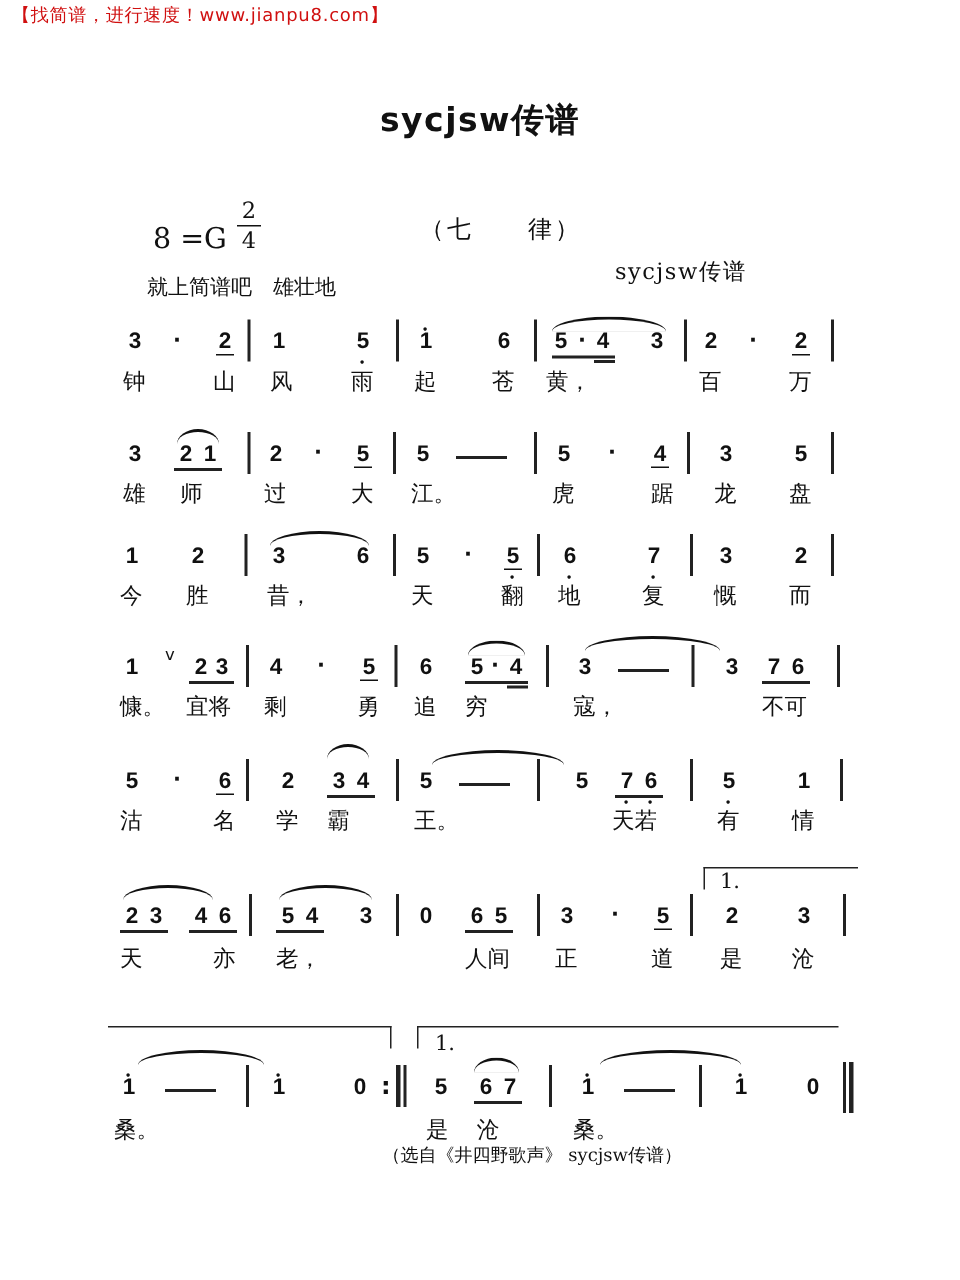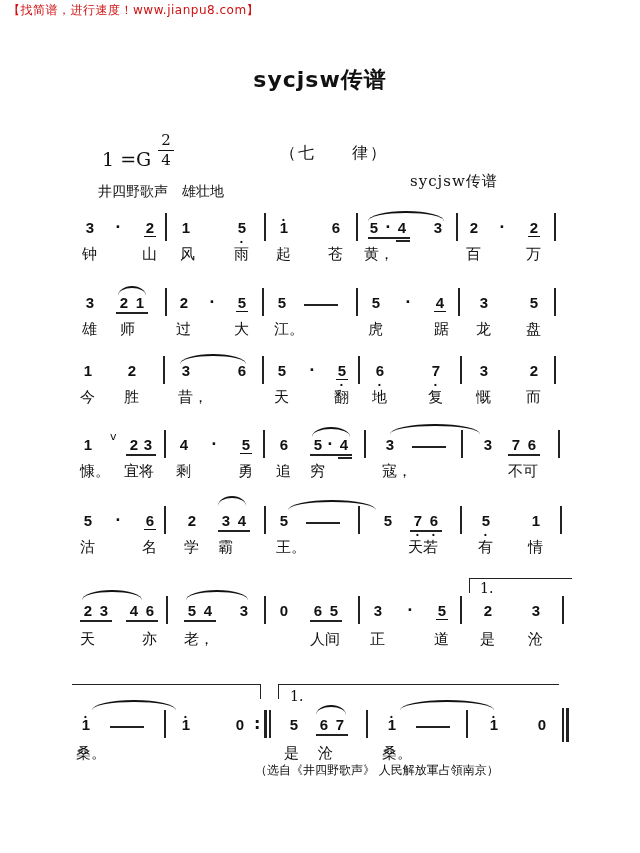--- a/index.html
+++ b/index.html
@@ -30,29 +30,29 @@
   .breath { position:absolute; font-size:11px; }
   .repeat { position:absolute; font-size:16px; font-weight:bold; }
   .footer { position:absolute; left:255px; top:762px; font-size:12px; font-family:"DejaVu Serif", serif; }
 </style>
 </head>
 <body>
 
 <div class="banner">【找简谱，进行速度！www.jianpu8.com】</div>
 <div class="title">sycjsw传谱</div>
 
-<div class="key">1 =G</div>
+<div class="key">8 =G</div>
 <div class="frac">
   <span>2</span>
   <span class="line"></span>
   <span>4</span>
 </div>
 <div class="subtitle">（七　　律）</div>
 <div class="composer">sycjsw传谱</div>
-<div class="tempo">井四野歌声　雄壮地</div>
+<div class="tempo">就上简谱吧　雄壮地</div>
 
 <div class="row" style="top:215px;">
   <span class="note" style="left:84px;top:5px;">3</span>
   <span class="dot" style="left:112px;top:4px;">·</span>
   <span class="note u1" style="left:144px;top:5px;">2</span>
   <span class="bar" style="left:165px;top:-2px;"></span>
   <span class="note" style="left:180px;top:5px;">1</span>
   <span class="note lo" style="left:236px;top:5px;">5</span>
   <span class="bar" style="left:264px;top:-2px;"></span>
   <span class="note hi" style="left:278px;top:5px;">1</span>
@@ -278,13 +278,13 @@
   <span class="note hi" style="left:488px;top:5px;">1</span>
   <span class="note" style="left:536px;top:5px;">0</span>
   <span class="bar" style="left:562px;top:-4px;height:34px;"></span>
   <span class="bar thick" style="left:566px;top:-4px;height:34px;"></span>
   <span class="lyric" style="left:76px;top:32px;">桑。</span>
   <span class="lyric" style="left:284px;top:32px;">是</span>
   <span class="lyric" style="left:318px;top:32px;">沧</span>
   <span class="lyric" style="left:382px;top:32px;">桑。</span>
 </div>
 
-<div class="footer">（选自《井四野歌声》 人民解放軍占領南京）</div>
+<div class="footer">（选自《井四野歌声》 sycjsw传谱）</div>
 
 </body></html>

